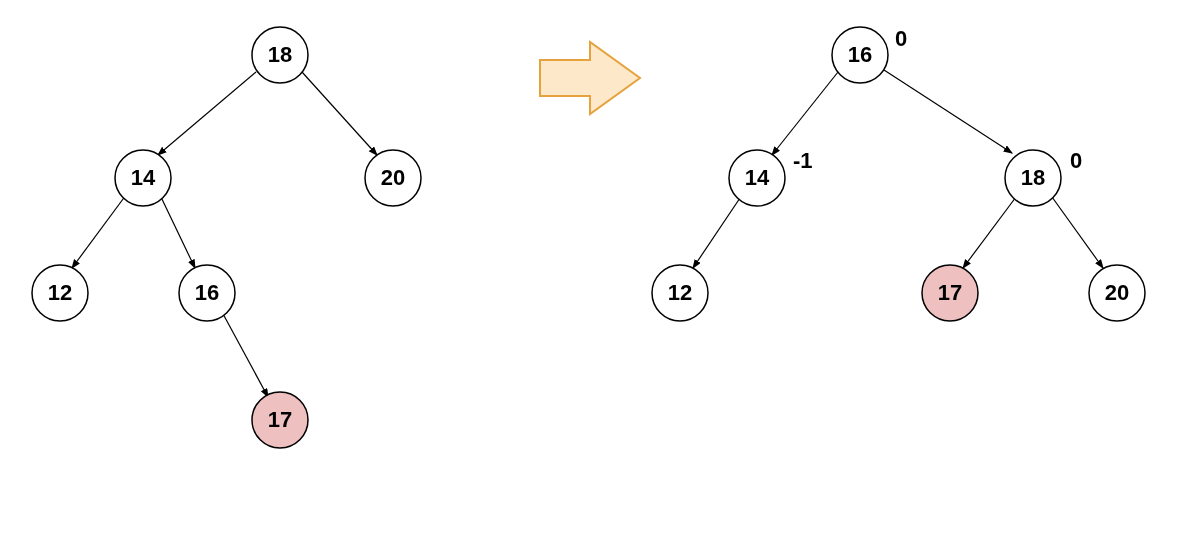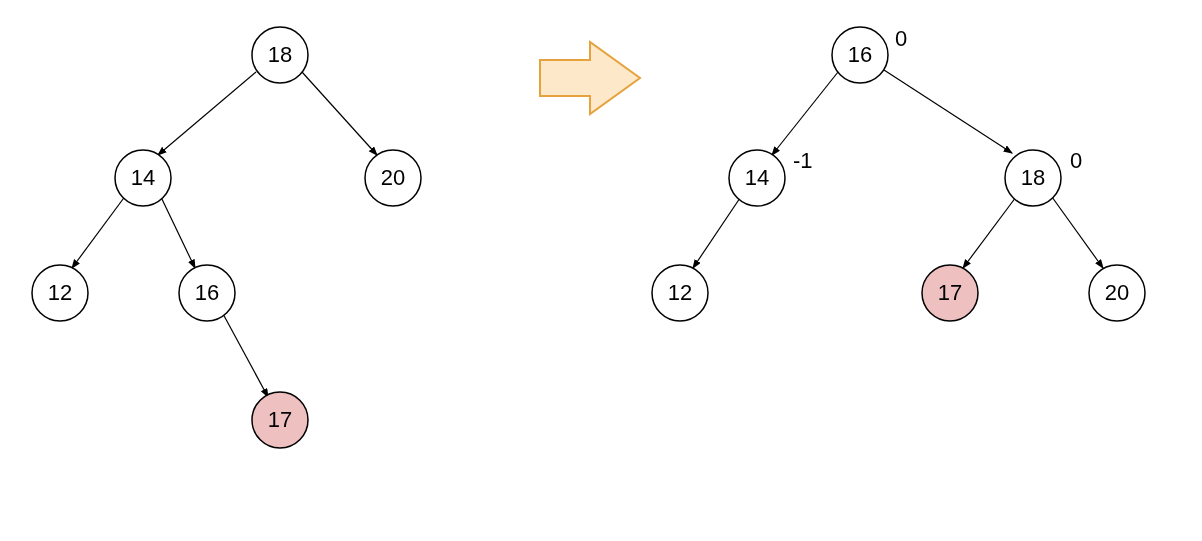--- a/index.html
+++ b/index.html
@@ -5,20 +5,21 @@
   html, body {
     margin: 0;
     padding: 0;
     background: #fff;
     font-family: Arial, Helvetica, sans-serif;
   }
   #stage {
     position: relative;
     width: 1202px;
     height: 479px;
+    font-weight: bold;
   }
   svg { display: block; }
   .node-label {
     font-size: 22px;
     fill: #000;
     text-anchor: middle;
     dominant-baseline: middle;
   }
   .balance-label {
     font-size: 22px;

